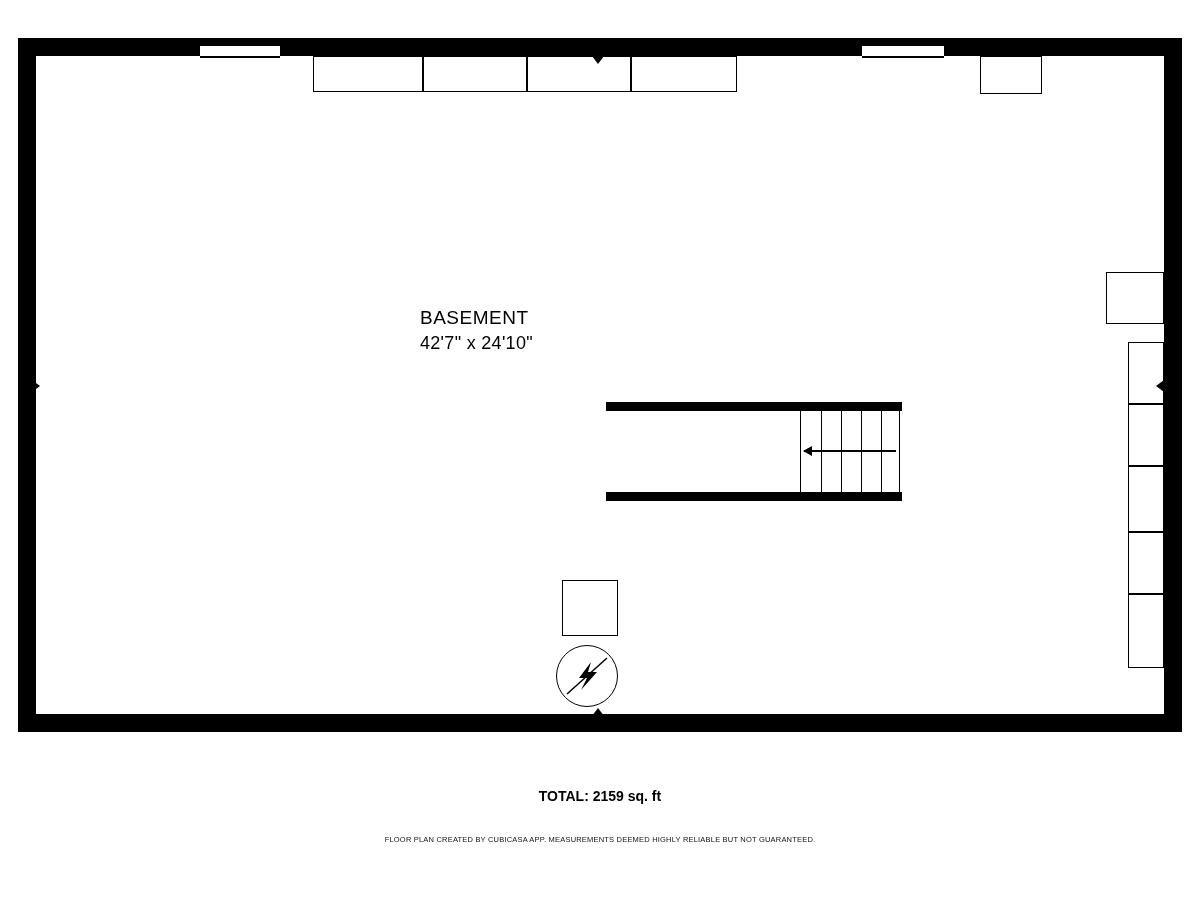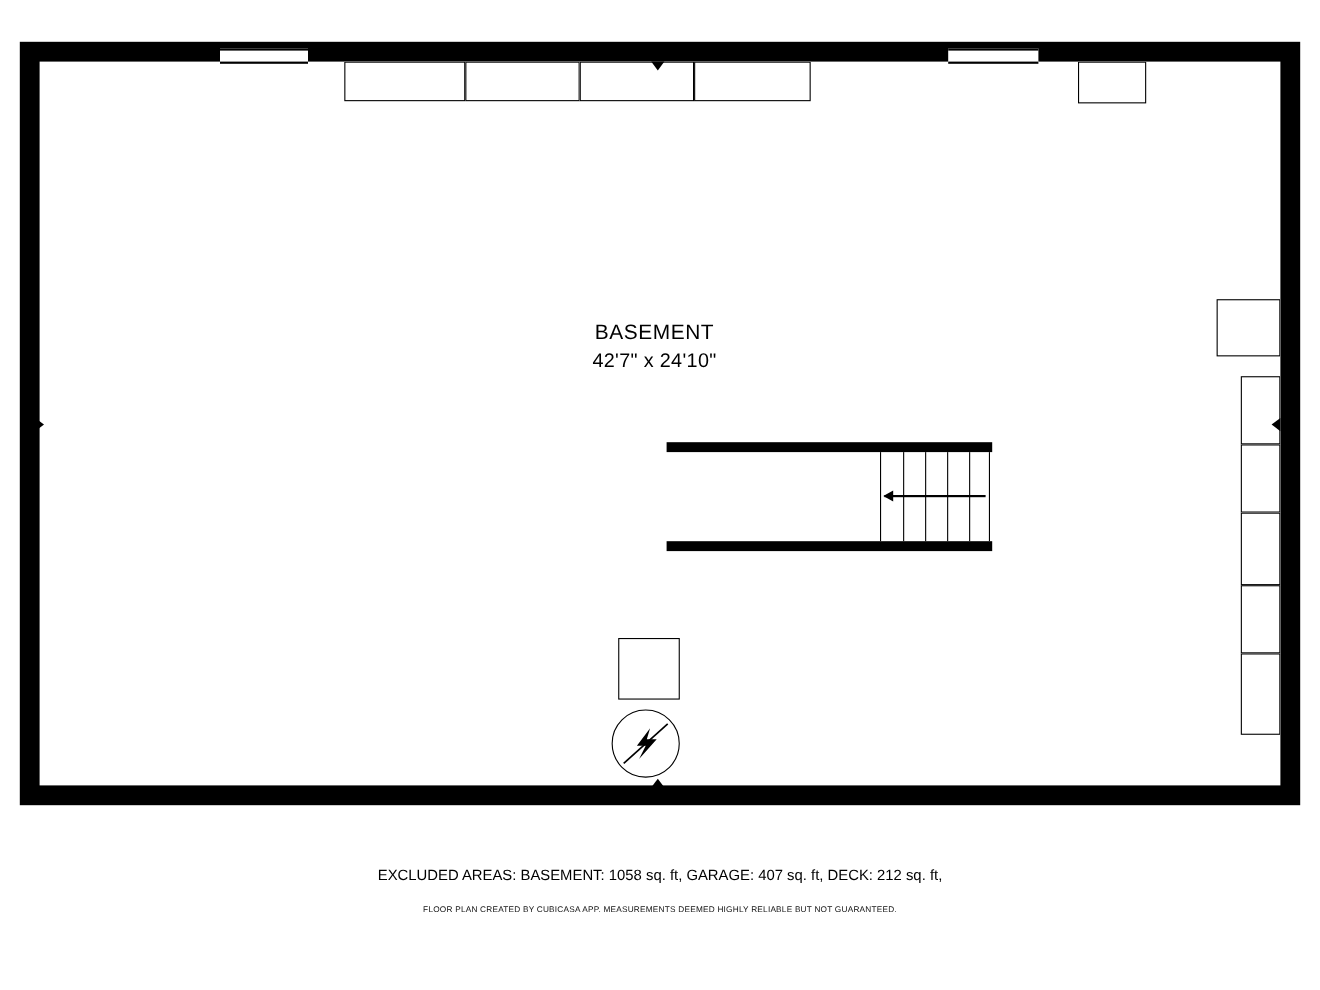--- a/index.html
+++ b/index.html
@@ -39,23 +39,23 @@
     top: 56px;
     width: 1128px;
     height: 658px;
     background: #ffffff;
   }
 
   
   .room-label {
     position: absolute;
     left: 420px;
-    top: 290px;
+    top: 305px;
     width: 350px;
-    text-align: center;
+    text-align: left;
     line-height: 1.35;
   }
   .room-name {
     font-size: 19px;
     letter-spacing: 0.5px;
     display: block;
   }
   .room-dims {
     font-size: 18px;
     letter-spacing: 0.3px;
@@ -182,21 +182,21 @@
   .footer-total {
     font-size: 14px;
     font-weight: bold;
     line-height: 1.5;
   }
   .footer-line {
     font-size: 13.5px;
     line-height: 1.45;
   }
   .footer-disclaimer {
-    margin-top: 16px;
+    margin-top: 28px;
     font-size: 7.5px;
     letter-spacing: 0.2px;
     color: #111;
   }
 </style>
 </head>
 <body>
 
 <div id="floorplan">
 
@@ -244,15 +244,15 @@
   <div class="wall-arrow right" style="left:32px; top:380px;"></div>
   <div class="wall-arrow left" style="left:1156px; top:380px;"></div>
 
   <div class="room-label">
     <span class="room-name">BASEMENT</span>
     <span class="room-dims">42'7" x 24'10"</span>
   </div>
 </div>
 
 <div class="footer">
-  <div class="footer-line">EXCLUDED AREAS: BASEMENT: 1058 sq. ft, GARAGE: 407 sq. ft, DECK: 212 sq. ft,</div>
+  <div class="footer-total">TOTAL: 2159 sq. ft</div>
   <div class="footer-disclaimer">FLOOR PLAN CREATED BY CUBICASA APP. MEASUREMENTS DEEMED HIGHLY RELIABLE BUT NOT GUARANTEED.</div>
 </div>
 
 </body></html>

